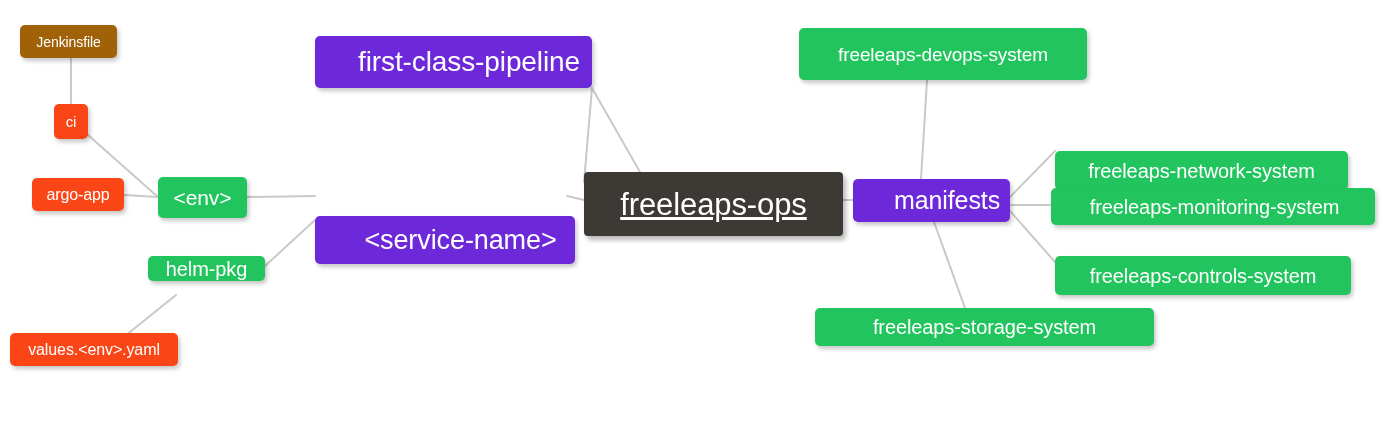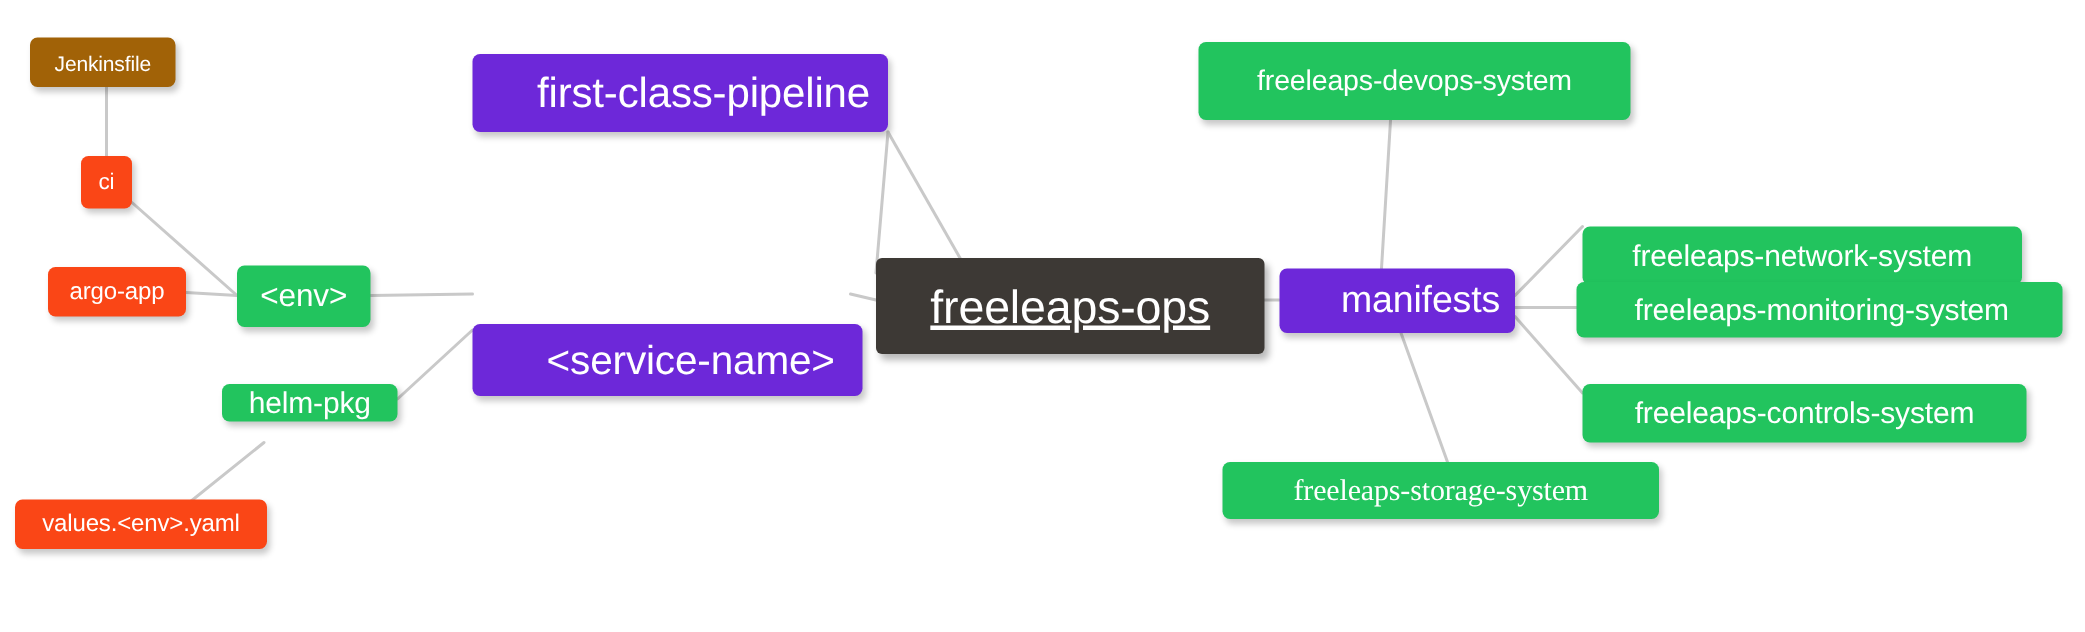--- a/index.html
+++ b/index.html
@@ -77,15 +77,15 @@
       <div class="node n-green" style="left: 148px; top: 256px; width: 117px; height: 25px; font-size: 20px;">helm-pkg</div>
       <div class="node n-red" style="left: 10px; top: 333px; width: 168px; height: 33px; font-size: 16px;">values.&lt;env&gt;.yaml</div>
       <div class="node n-blue" style="left: 315px; top: 36px; width: 277px; height: 52px; font-size: 28px;">first-class-pipeline</div>
       <div class="node n-blue" style="left: 315px; top: 172px; width: 260px; height: 48px; font-size: 27px; margin-top: 44px;">&lt;service-name&gt;</div>
       <div class="node n-root" style="left: 584px; top: 172px; width: 259px; height: 64px; font-size: 31px; text-decoration: underline;">freeleaps-ops</div>
       <div class="node n-blue" style="left: 853px; top: 179px; width: 157px; height: 43px; font-size: 25px;">manifests</div>
       <div class="node n-green" style="left: 799px; top: 28px; width: 288px; height: 52px; font-size: 19px;">freeleaps-devops-system</div>
       <div class="node n-green" style="left: 1055px; top: 112px; width: 293px; height: 39px; font-size: 20px; margin-top: 39px;">freeleaps-network-system</div>
       <div class="node n-green" style="left: 1051px; top: 188px; width: 324px; height: 37px; font-size: 20px; padding-left: 12px;">freeleaps-monitoring-system</div>
       <div class="node n-green" style="left: 1055px; top: 256px; width: 296px; height: 39px; font-size: 20px;">freeleaps-controls-system</div>
-      <div class="node n-green" style="left: 815px; top: 308px; width: 291px; height: 38px; font-size: 20px; font-family: Liberation Serif, serif;">freeleaps-storage-system</div>
+      <div class="node n-green" style="left: 815px; top: 308px; width: 339px; height: 38px; font-size: 20px;">freeleaps-storage-system</div>
     </div>
 </div>
 
 </body></html>

